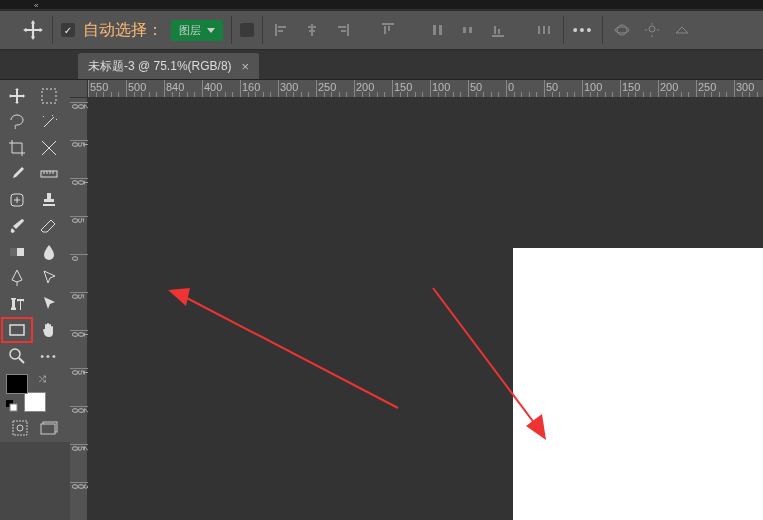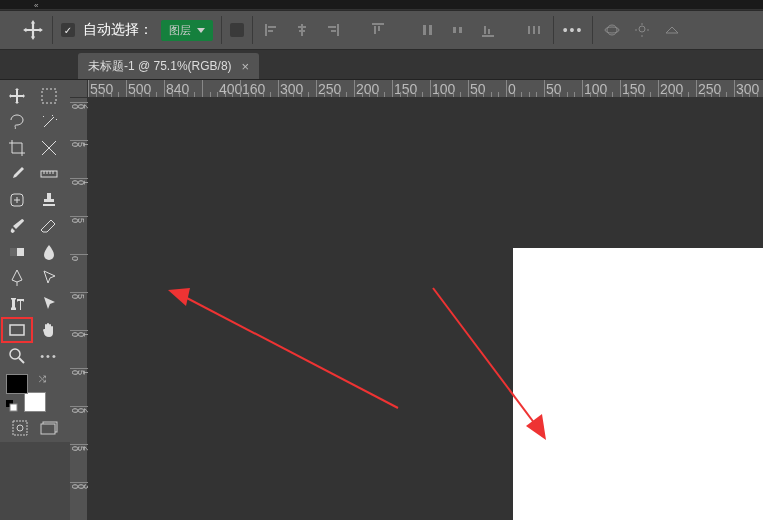--- a/index.html
+++ b/index.html
@@ -9,21 +9,21 @@
 .topstrip { height:10px; background:#1a1a1a; border-bottom:1px solid #333; }
 
 
 .optbar { height:40px; background:#535353; display:flex; align-items:center; padding:0 6px; border-bottom:1px solid #2a2a2a; border-top:1px solid #2a2a2a; gap:8px; }
 .chevrons { font-size:8px; line-height:6px; color:#aaa; position:absolute; top:3px; left:34px; }
 .move-ic { width:22px; height:22px; position:relative; margin-left:16px; }
 .move-ic svg { width:22px; height:22px; }
 .sep { width:1px; height:28px; background:#3a3a3a; }
 .chk { width:14px; height:14px; background:#3a3a3a; display:inline-flex; align-items:center; justify-content:center; border-radius:2px; }
 .chk.on::before { content:"✓"; font-size:10px; color:#eee; }
-.lbl { font-size:14px; color:#ffffff; }
+.lbl { font-size:16px; color:#fdba74; }
 .sel { background:#15803d; padding:3px 8px; border-radius:2px; display:flex; align-items:center; gap:6px; }
 .sel::after { content:""; border-left:4px solid transparent; border-right:4px solid transparent; border-top:5px solid #ccc; }
 .albtn { width:22px; height:22px; display:flex; align-items:center; justify-content:center; color:#888; }
 .albtn.dis { opacity:.6; }
 .dots { letter-spacing:2px; font-size:14px; color:#ccc; }
 .m3d { color:#777; font-size:12px; }
 
 
 .tabrow { height:30px; background:#343434; display:flex; align-items:flex-end; padding-left:78px; border-bottom:1px solid #222; }
 .tab { height:26px; background:#535353; padding:0 10px; display:flex; align-items:center; gap:10px; font-size:12px; color:#ddd; border-top-left-radius:3px; border-top-right-radius:3px; }
@@ -40,21 +40,21 @@
 .sw-b { position:absolute; bottom:0; right:2px; width:22px; height:20px; background:#fff; border:1px solid #888; }
 .sw-sw { position:absolute; top:0; right:2px; font-size:9px; color:#ccc; }
 .sw-def { position:absolute; bottom:0; left:0; width:12px; height:12px; }
 .botrow { display:flex; gap:6px; padding:0 6px; margin-top:6px; }
 .botrow .tool { width:24px; height:20px; }
 
 
 .workarea { position:absolute; left:70px; top:80px; right:0; bottom:0; background:#282828; }
 .ruler-h { position:absolute; left:18px; top:0; right:0; height:18px; background:#535353; display:flex; border-bottom:1px solid #333; overflow:hidden; }
 .ruler-h .tick { position:absolute; top:0; height:18px; border-left:1px solid #888; }
-.ruler-h .tlab { position:absolute; top:1px; font-size:14px; color:#bbb; }
+.ruler-h .tlab { position:absolute; top:1px; font-size:11px; color:#bbb; }
 .ruler-v { position:absolute; left:0; top:18px; width:18px; bottom:0; background:#535353; border-right:1px solid #333; }
 .ruler-v .vt { position:absolute; left:0; width:18px; border-top:1px solid #888; }
 .ruler-v .vlab { position:absolute; left:2px; font-size:9px; color:#bbb; writing-mode:vertical-rl; line-height:6px; letter-spacing:-1px; }
 .rcorner { position:absolute; left:0; top:0; width:18px; height:18px; background:#535353; border-right:1px solid #333; border-bottom:1px solid #333; }
 .canvas { position:absolute; left:18px; top:18px; right:0; bottom:0; background:#333; }
 .doc { position:absolute; background:#fff; }
 .arrow { position:absolute; }
 .arrow line { stroke:#e33; stroke-width:2; }
 .arrow polygon { fill:#e33; }
 </style>
@@ -145,21 +145,21 @@
     </div>
   <div class="albtn">
       <svg width="16" height="16">
         <path d="M2 11l6-6 6 6H2z" fill="none" stroke="#888"></path>
       </svg>
     </div>
 </div>
 
 <div class="tabrow">
   <div class="tab">
-    <span>未标题-1 @ 75.1%(RGB/8)</span>
+    <span>未标题-3 @ 75.1%(RGB/8)</span>
     <span class="cls">×</span>
   </div>
 </div>
 
 <div class="toolbox">
   <div class="trow">
     <div class="tool">
         <svg viewBox="0 0 20 20">
           <path d="M10 2l2 2h-1v5h5v-1l2 2-2 2v-1h-5v5h1l-2 2-2-2h1v-5H4v1l-2-2 2-2v1h5V4H8z" fill="#ddd"></path>
         </svg>
@@ -332,21 +332,21 @@
       <div class="tick" style="left: 53.2px; height: 6px; top: 12px;"></div>
       <div class="tick" style="left: 60.8px; height: 6px; top: 12px;"></div>
       <div class="tick" style="left: 68.4px; height: 6px; top: 12px;"></div>
       <div class="tick" style="left: 76px;"></div>
       <div class="tlab" style="left: 78px;">840</div>
       <div class="tick" style="left: 83.6px; height: 6px; top: 12px;"></div>
       <div class="tick" style="left: 91.2px; height: 6px; top: 12px;"></div>
       <div class="tick" style="left: 98.8px; height: 6px; top: 12px;"></div>
       <div class="tick" style="left: 106.4px; height: 6px; top: 12px;"></div>
       <div class="tick" style="left: 114px;"></div>
-      <div class="tlab" style="left: 131px;">400</div>
+      <div class="tlab" style="left: 116px;">400</div>
       <div class="tick" style="left: 121.6px; height: 6px; top: 12px;"></div>
       <div class="tick" style="left: 129.2px; height: 6px; top: 12px;"></div>
       <div class="tick" style="left: 136.8px; height: 6px; top: 12px;"></div>
       <div class="tick" style="left: 144.4px; height: 6px; top: 12px;"></div>
       <div class="tick" style="left: 152px;"></div>
       <div class="tlab" style="left: 154px;">160</div>
       <div class="tick" style="left: 159.6px; height: 6px; top: 12px;"></div>
       <div class="tick" style="left: 167.2px; height: 6px; top: 12px;"></div>
       <div class="tick" style="left: 174.8px; height: 6px; top: 12px;"></div>
       <div class="tick" style="left: 182.4px; height: 6px; top: 12px;"></div>

